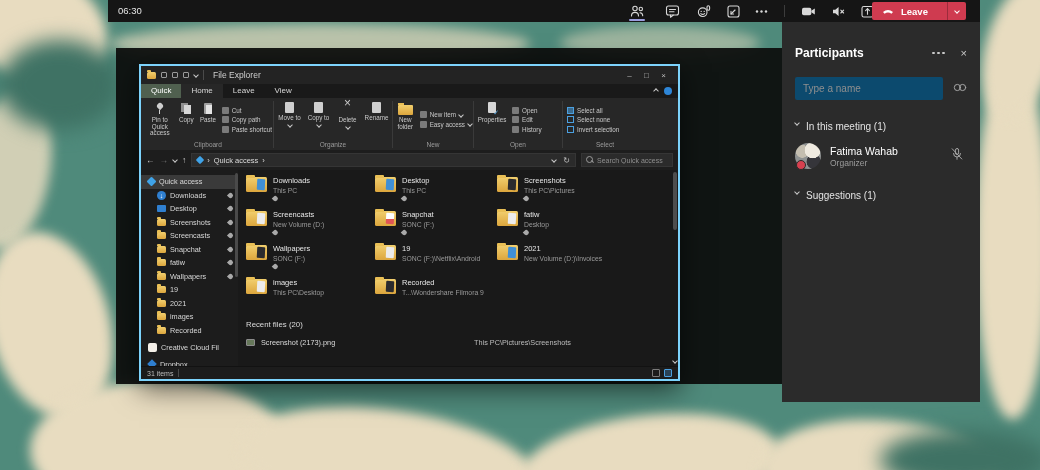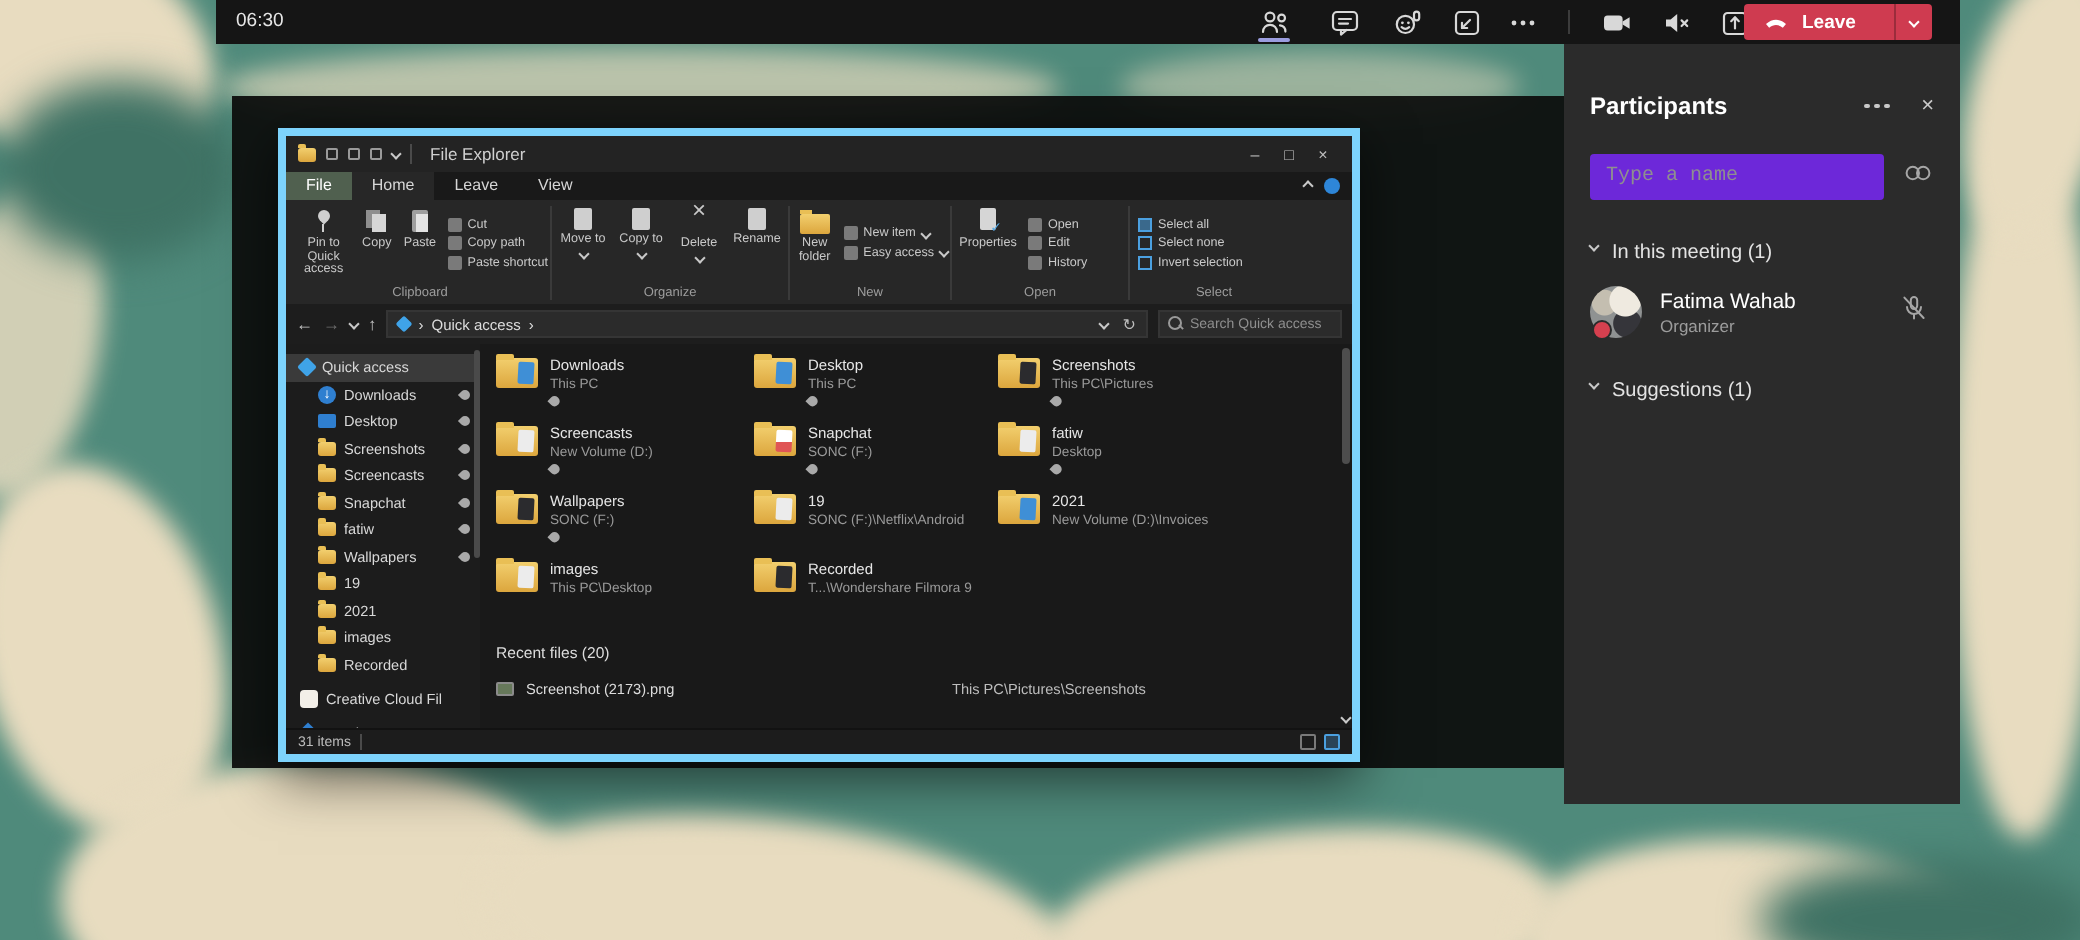--- a/index.html
+++ b/index.html
@@ -19,21 +19,21 @@
 .leave{position:absolute;right:14px;top:2px;height:18px;width:94px;background:#cf3b50;border-radius:2px;display:flex;align-items:center;color:#fff;cursor:pointer}
 .leave .lbl{font-size:9.5px;font-weight:bold;margin-left:5px}
 .leave .dv{margin-left:auto;width:1px;height:18px;background:rgba(0,0,0,.25)}
 .leave .ch{width:18px;display:flex;align-items:center;justify-content:center}
 .cv{display:inline-block;width:4px;height:4px;border-right:1px solid #c9c9c9;border-bottom:1px solid #c9c9c9;transform:rotate(45deg)}
 .cv.w{border-color:#fff}
 .cv.up{transform:rotate(-135deg)}
 
 .dim{position:absolute;left:8px;top:48px;width:666px;height:336px;background:rgba(13,14,13,.94)}
 
-.ex{position:absolute;left:23px;top:16px;width:541px;height:317px;background:#1d1d1d;box-shadow:0 8px 26px rgba(0,0,0,.6);color:#ccc;border:4px solid #7dd3fc}
+.ex{position:absolute;left:23px;top:16px;width:541px;height:317px;background:#1d1d1d;box-shadow:0 8px 26px rgba(0,0,0,.6);color:#ccc;border:2px solid #7dd3fc}
 .ex-tb{height:18px;background:#232323;display:flex;align-items:center;padding:0 6px;gap:5px}
 .fld{position:relative;background:linear-gradient(180deg,#f2cf6e,#dca63d);border-radius:1.5px}
 .fld::before{content:"";position:absolute;top:-2px;left:0;width:45%;height:2.5px;background:#e9bf55;border-radius:1px 1px 0 0}
 .fld.s{width:9px;height:7px}
 .fld.t{width:21px;height:15px;margin-top:2px;flex:0 0 auto}
 .fld.t::after{content:"";position:absolute;right:2px;top:2px;width:8px;height:11px;background:#ececec;border-radius:1px;transform:rotate(3deg)}
 .fld.v-dark::after{background:#2b2b2e}
 .fld.v-blue::after{background:#3f8fd6}
 .fld.v-red::after{background:linear-gradient(#fff 55%,#e05555 55%)}
 .qbx{width:6px;height:6px;border:1px solid #9a9a9a;border-radius:1px}
@@ -122,21 +122,21 @@
 .vic.on{border-color:#4ba0e0;background:rgba(75,160,224,.3)}
 .ex-st .r{margin-left:auto;display:flex;gap:4px}
 
 .panel{position:absolute;left:674px;top:22px;width:198px;height:380px;background:#2b2b2b;padding:24px 13px 0;color:#fff}
 .ph{display:flex;align-items:center}
 .ph .t{font-size:12px;font-weight:bold}
 .dots{margin-left:auto;display:flex;gap:2.5px;cursor:pointer;padding:4px}
 .dots i{width:2.5px;height:2.5px;border-radius:50%;background:#c9c9c9}
 .pclose{font-size:11px;color:#c9c9c9;margin-left:12px;cursor:pointer}
 .psearch{margin-top:17px;display:flex;align-items:center;gap:9px}
-.psearch input{flex:1;height:23px;background:#6d28d9;border:none;outline:none;border-radius:2px;padding:0 8px;font-size:10px;color:#ddd;font-family:Liberation Mono, monospace}
+.psearch input{flex:1;height:23px;background:#0c4a6e;border:none;outline:none;border-radius:2px;padding:0 8px;font-size:10px;color:#ddd;font-family:Liberation Sans, sans-serif}
 .psearch input::placeholder{color:#8f8f8f}
 .psec{margin-top:21px;display:flex;align-items:flex-start;gap:7px;font-size:10px;color:#e3e3e3;cursor:pointer}
 .prow{margin-top:11px;display:flex;align-items:center;gap:9px;cursor:pointer}
 .av{width:26px;height:26px;border-radius:50%;position:relative;flex:0 0 auto}
 .av.photo{background:radial-gradient(circle at 68% 28%,#efeae0 0 30%,rgba(0,0,0,0) 32%),radial-gradient(circle at 28% 32%,#c4beb0 0 24%,rgba(0,0,0,0) 26%),radial-gradient(circle at 72% 72%,#35353a 0 26%,rgba(0,0,0,0) 28%),#8f9292}
 .av.photo::after{content:"";position:absolute;left:1px;bottom:-1px;width:8px;height:8px;border-radius:50%;background:#d6404f;border:1.5px solid #2b2b2b}
 .av.init{background:#f2d4da;color:#b05673;font-size:8.5px;font-weight:bold;display:flex;align-items:center;justify-content:center}
 .av .dot{position:absolute;right:-2px;bottom:-2px;width:9px;height:9px;border-radius:50%;background:#f6b92c;border:2px solid #2b2b2b}
 .pn .nm{font-size:10.5px;color:#fff}
 .pn .rl{font-size:8.5px;color:#9c9c9c;margin-top:1px}
@@ -264,21 +264,21 @@
           <span class="tdiv"></span>
           <span class="ex-title">File Explorer</span>
           <span class="wctl">
             <span>–</span>
             <span>□</span>
             <span>×</span>
           </span>
         </div>
 
         <div class="ex-tabs">
-          <span class="tab file">File</span>
+          <span class="tab file">Quick</span>
           <span class="tab on">Home</span>
           <span class="tab">Leave</span>
           <span class="tab">View</span>
           <span class="tabs-r">
             <span class="cv up"></span>
             <span class="help"></span>
           </span>
         </div>
 
         <div class="ex-rb">

